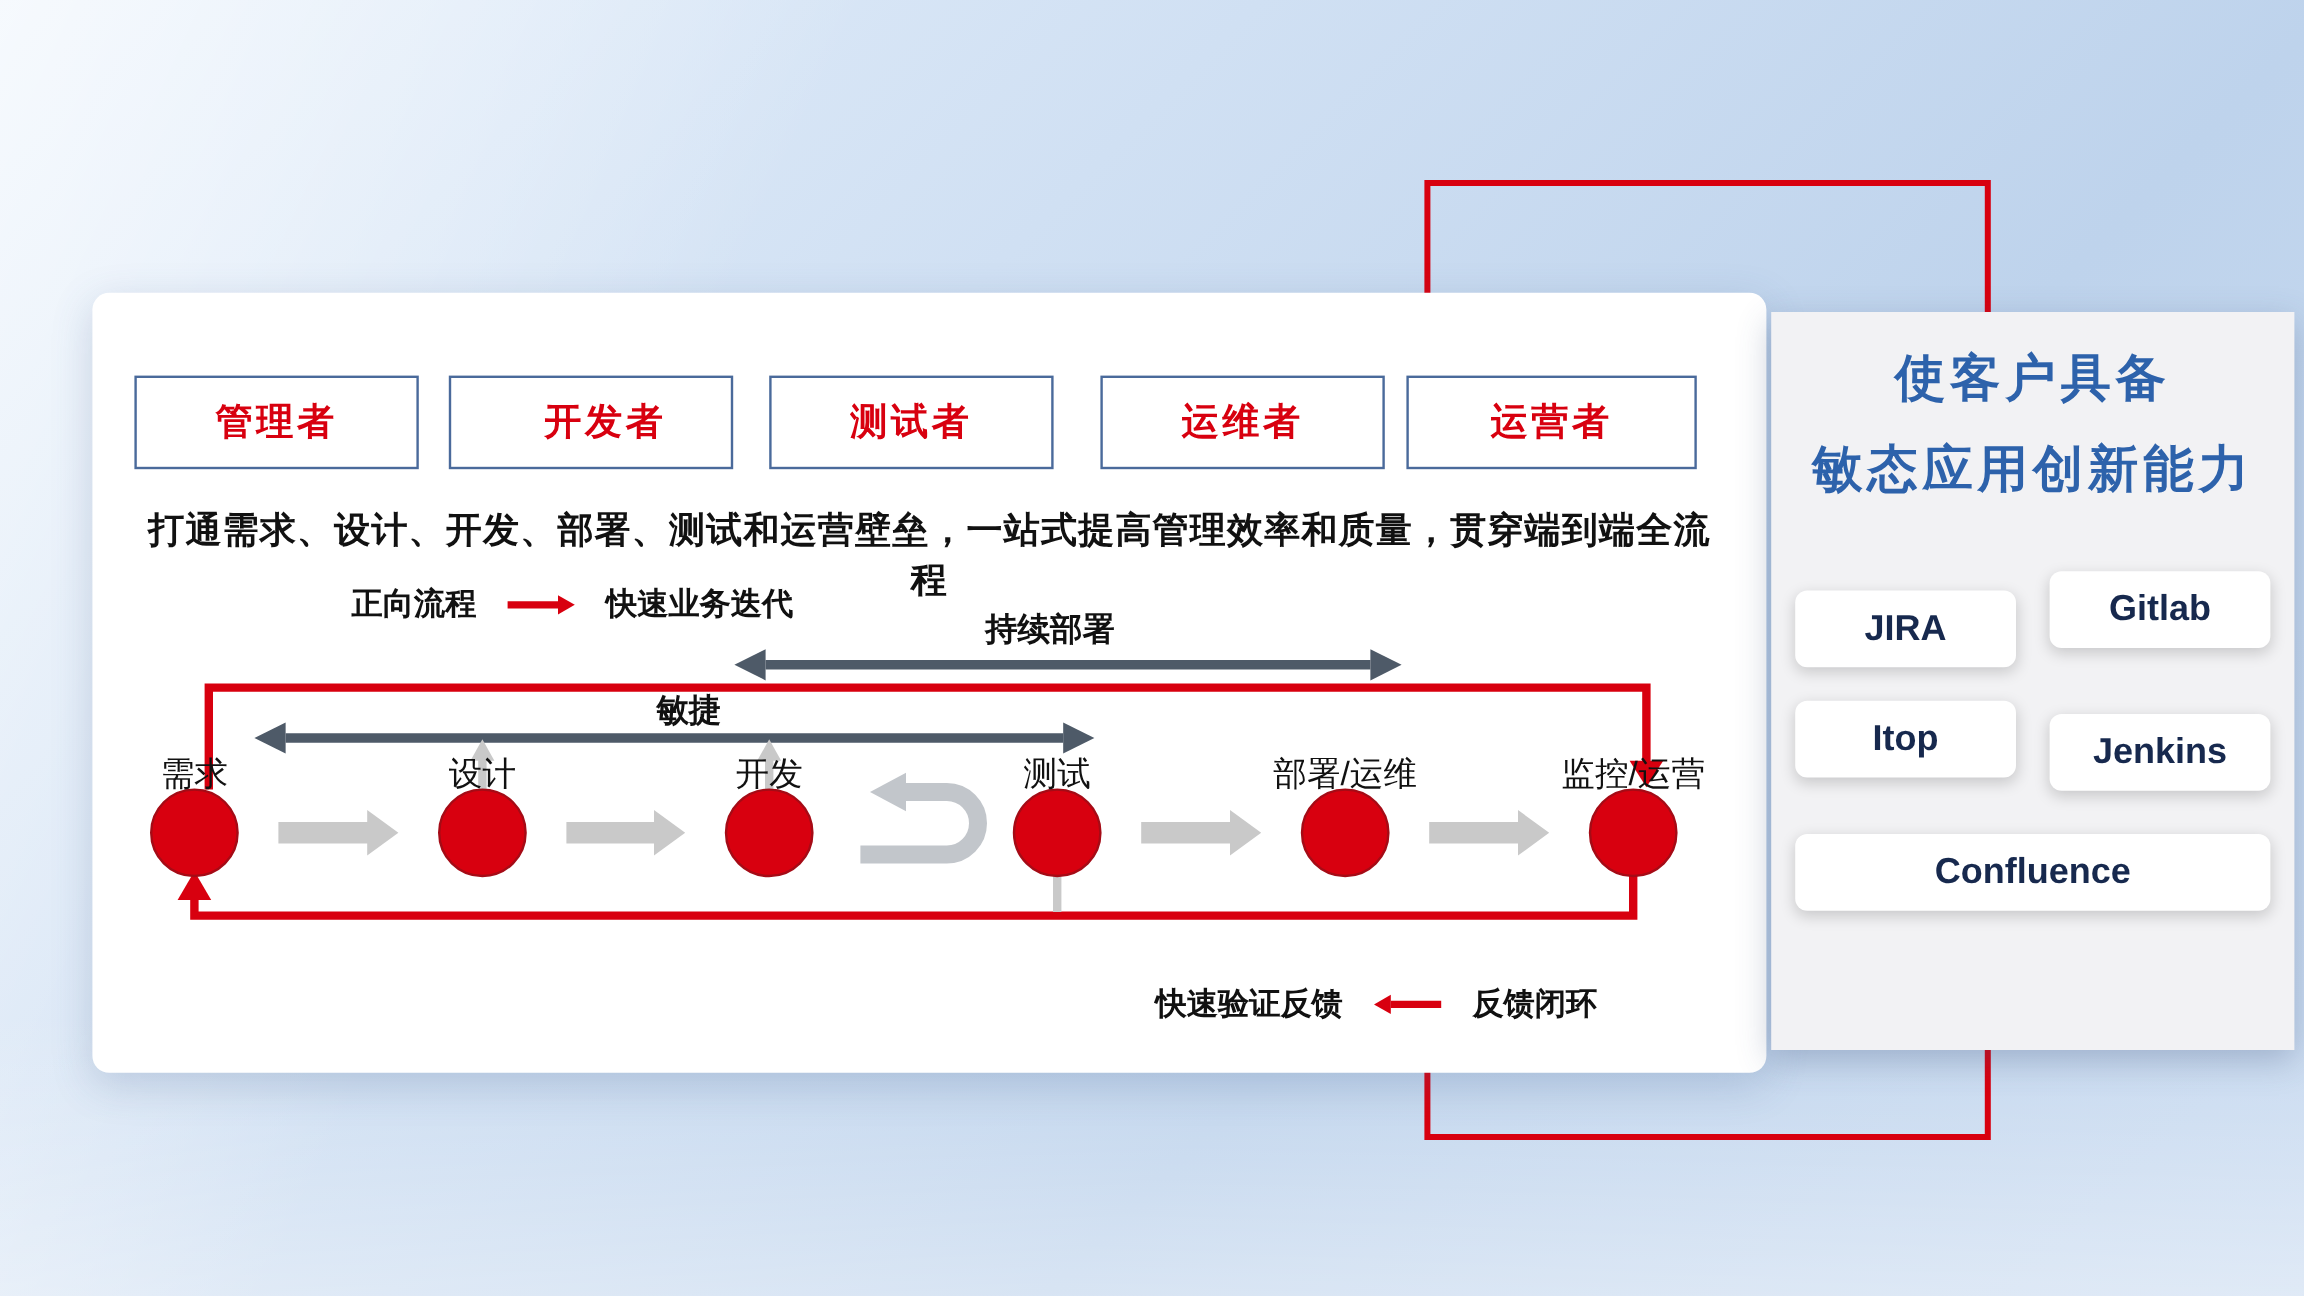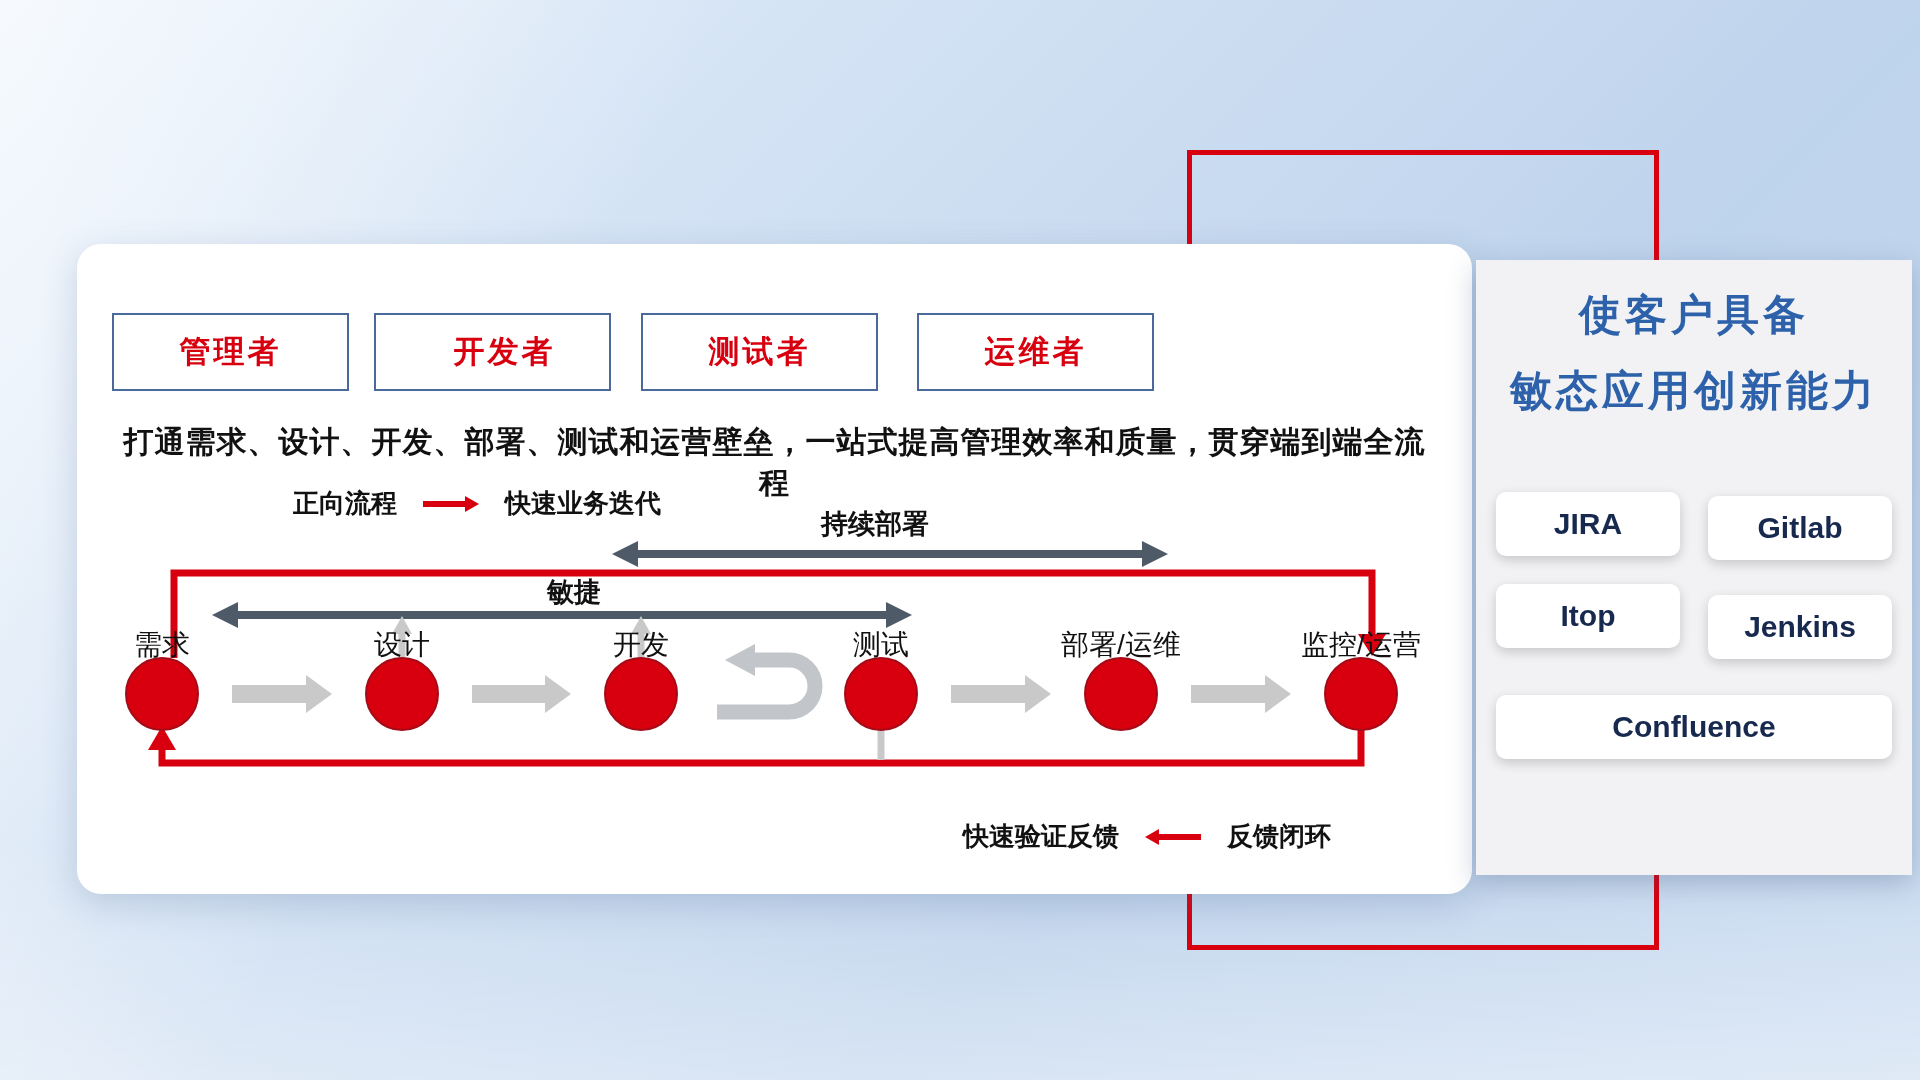--- a/index.html
+++ b/index.html
@@ -13,21 +13,21 @@
     background:linear-gradient(135deg,#e6f0fb 0%,#d0e0f3 35%,#bed3ec 65%,#cbdcf1 100%);}
   .stage::before{content:"";position:absolute;inset:0;
     background:linear-gradient(115deg,rgba(255,255,255,.65),rgba(255,255,255,0) 30%);pointer-events:none;}
   .stage::after{content:"";position:absolute;inset:0;
     background:linear-gradient(to top,rgba(255,255,255,.4),rgba(255,255,255,0) 22%);pointer-events:none;}
 
   .red-frame{position:absolute;left:1187px;top:150px;width:472px;height:800px;
     border:5px solid var(--red);z-index:1;}
 
   .card{position:absolute;left:77px;top:244px;width:1395px;height:650px;
-    background:#ffffff;border-radius:24px;z-index:2;
+    background:#ffffff;border-radius:14px;z-index:2;
     box-shadow:0 10px 34px rgba(70,95,140,.22);}
 
   .role-box{position:absolute;top:69px;height:78px;background:#fff;
     border:2px solid var(--box-border);display:flex;align-items:center;justify-content:center;
     color:var(--red);font-size:31px;font-weight:bold;letter-spacing:3px;}
   .role-0{left:35px;width:237px;}
   .role-1{left:297px;width:237px;padding-left:24px;}
   .role-2{left:564px;width:237px;}
   .role-3{left:840px;width:237px;}
   .role-4{left:1095px;width:242px;}
@@ -52,21 +52,21 @@
 
   .panel{position:absolute;left:1476px;top:260px;width:436px;height:615px;
     background:#f2f2f4;z-index:3;box-shadow:0 8px 26px rgba(60,80,120,.30);}
   .panel-title{margin-top:34px;text-align:center;font-size:42px;font-weight:bold;
     color:var(--blue);letter-spacing:4px;line-height:1.0;}
   .panel-title + .panel-title{}
   .tool-box{position:absolute;height:64px;background:#fff;border-radius:10px;
     box-shadow:0 4px 12px rgba(0,0,0,.18);display:flex;align-items:center;justify-content:center;
     color:var(--navy);font-size:30px;font-weight:bold;}
   .tool-jira{left:20px;top:232px;width:184px;}
-  .tool-gitlab{left:232px;top:236px;width:184px;}
+  .tool-gitlab{left:232px;top:216px;width:184px;}
   .tool-itop{left:20px;top:324px;width:184px;}
   .tool-jenkins{left:232px;top:335px;width:184px;}
   .tool-confluence{left:20px;top:435px;width:396px;}
 
   
   .shape-red{stroke:var(--red);fill:none;stroke-width:7;}
   .head-red{fill:var(--red);}
   .shape-dark{stroke:var(--dark-arrow);fill:none;stroke-width:8;}
   .head-dark{fill:var(--dark-arrow);}
   .block-gray{fill:var(--light-arrow);}
@@ -89,20 +89,23 @@
     </div>
     <div class="role-box role-1">
       <span>开发者</span>
     </div>
     <div class="role-box role-2">
       <span>测试者</span>
     </div>
     <div class="role-box role-3">
       <span>运维者</span>
     </div>
+    <div class="role-box role-4">
+      <span>运营者</span>
+    </div>
 
     <div class="subtitle">打通需求、设计、开发、部署、测试和运营壁垒，一站式提高管理效率和质量，贯穿端到端全流程</div>
 
     <div class="legend legend-forward">
       <span>正向流程</span>
       <svg width="60" height="20" viewBox="0 0 60 20">
         <line x1="2" y1="10" x2="44" y2="10" class="shape-red" style="stroke-width:6"></line>
         <polygon points="44,2 44,18 58,10" class="head-red"></polygon>
       </svg>
       <span>快速业务迭代</span>

